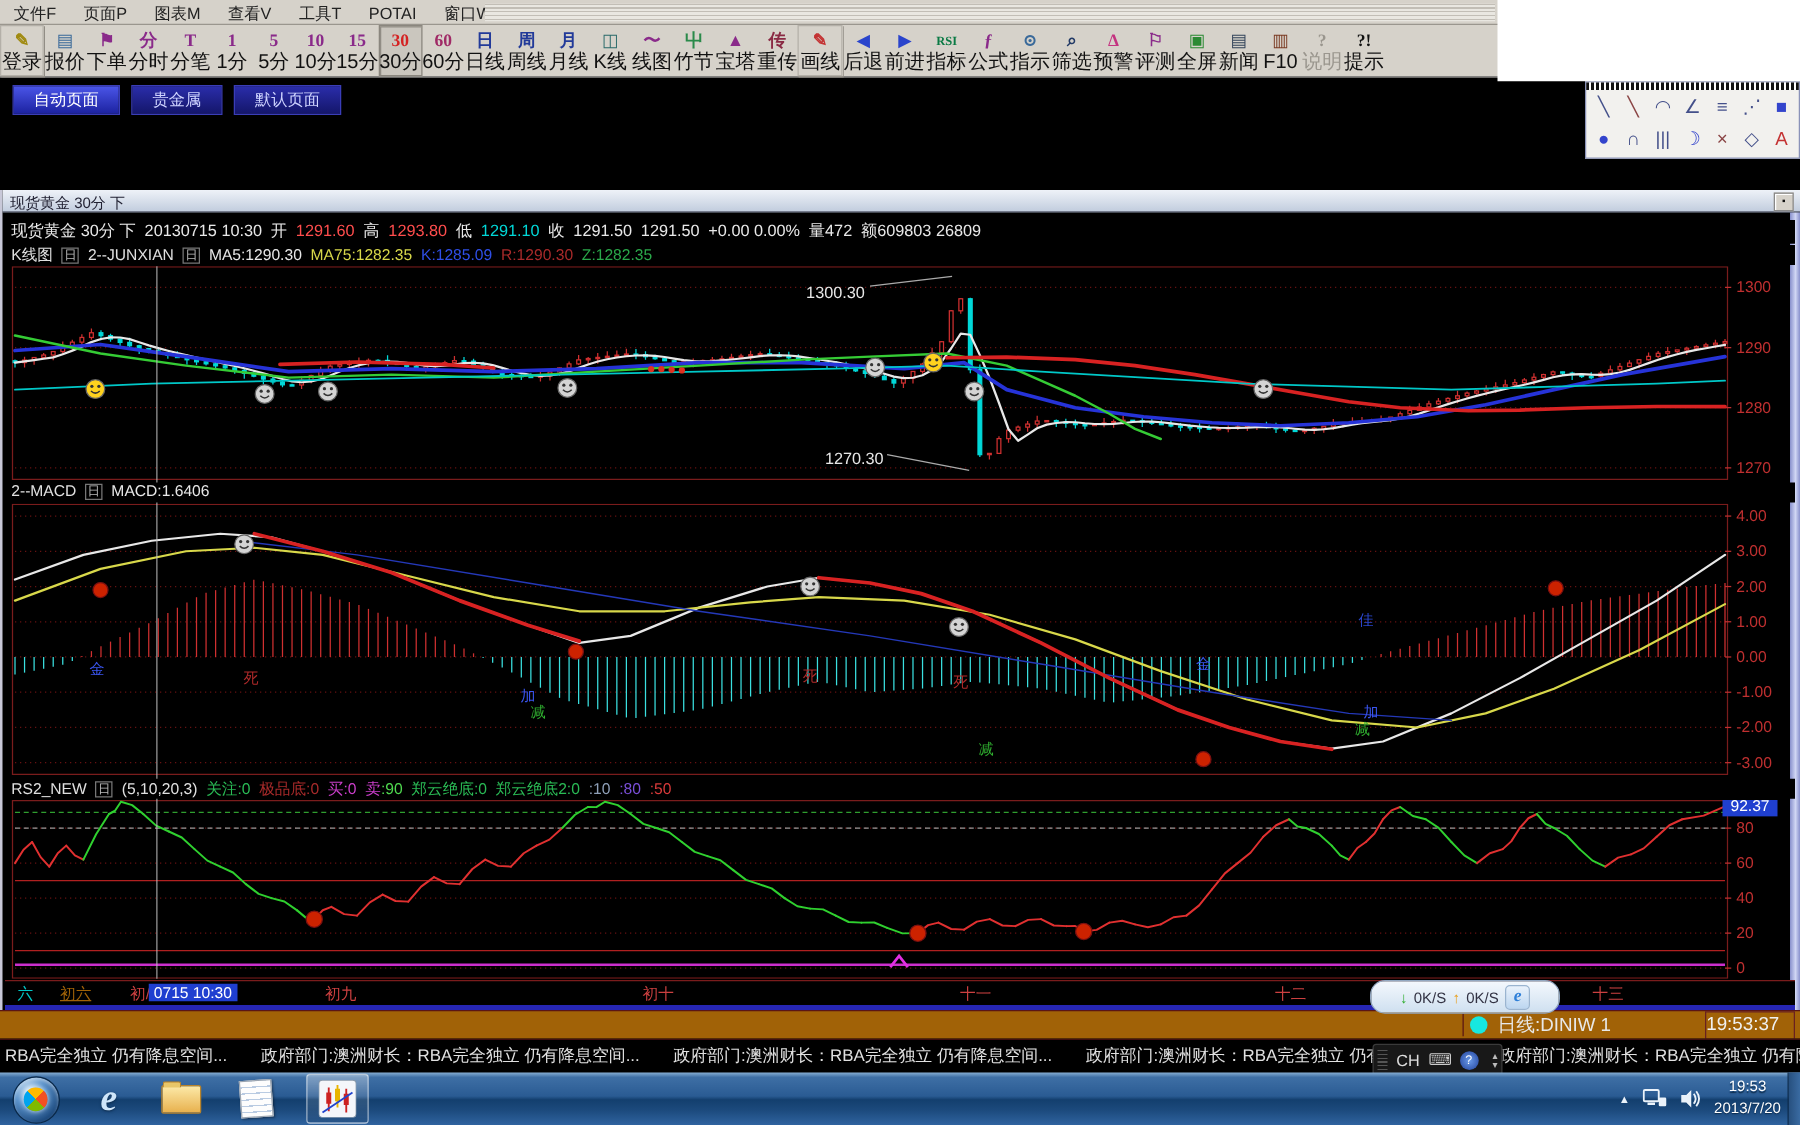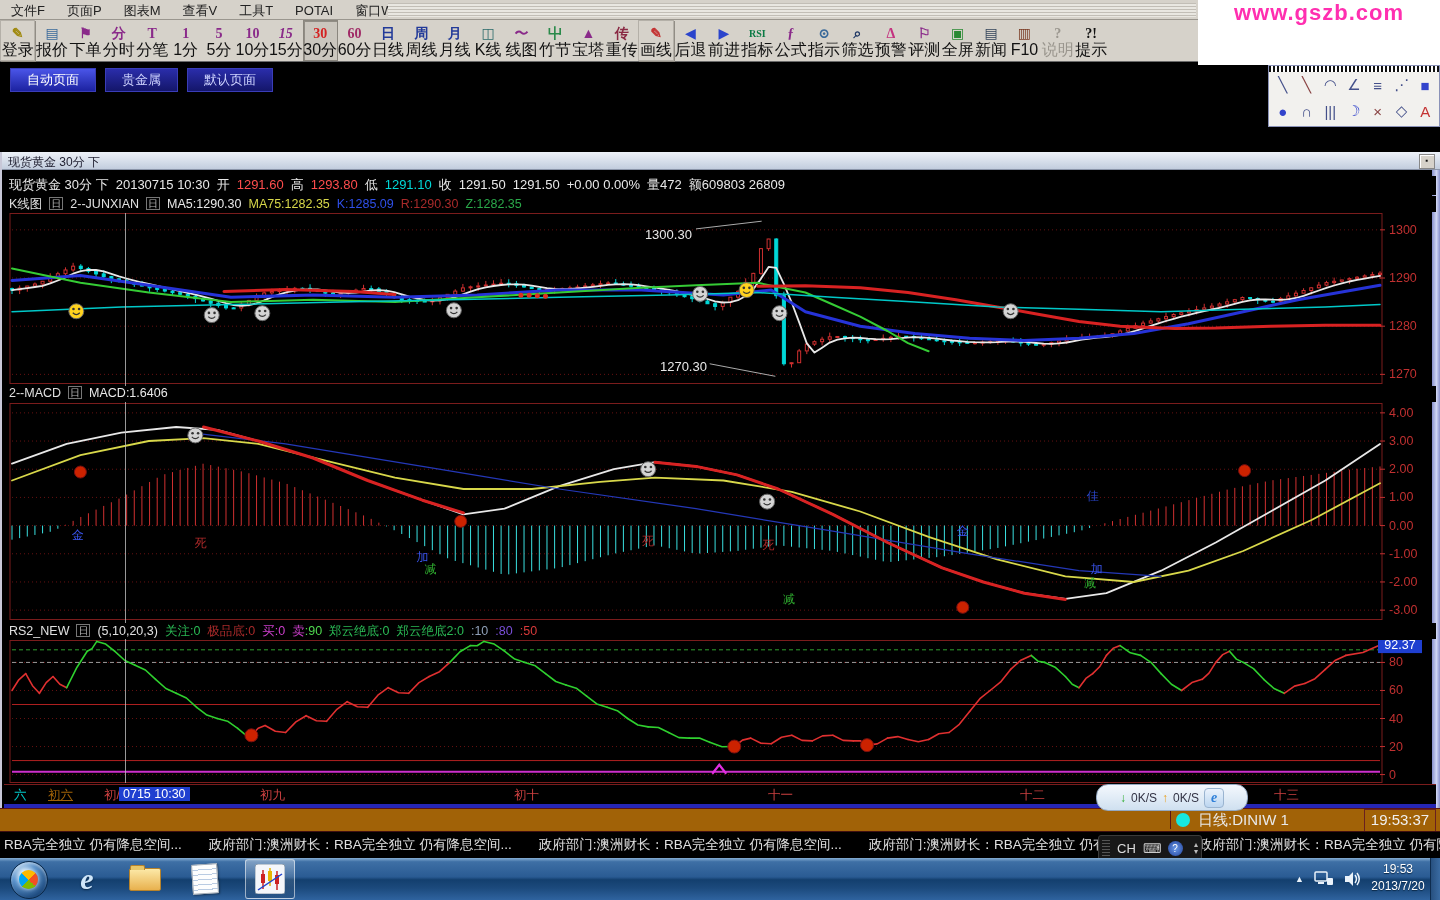--- a/index.html
+++ b/index.html
@@ -74,21 +74,21 @@
   .ie-mini{width:18px;height:18px;border-radius:4px;background:linear-gradient(#eaf2fc,#bcd6f0);
            border:1px solid #9ab4d0;color:#2e7fd8;font-family:"Liberation Serif","DejaVu Serif",serif;
            font-style:italic;font-weight:bold;font-size:14px;text-align:center;line-height:17px;}
   
   .statusrow{position:absolute;left:0;top:808px;width:1440px;height:23px;background:#a16207;
              border-top:1px solid #5a1515;box-sizing:border-box;}
   .st-sep{position:absolute;left:1170px;top:2px;bottom:2px;width:1px;background:#5a1515;}
   .st-dot{position:absolute;left:1176px;top:4px;width:14px;height:14px;border-radius:50%;background:#17e8e0;}
   .st-label{position:absolute;left:1198px;top:2px;font-size:15px;color:#e8e8e8;}
   .st-timebox{position:absolute;left:1364px;top:0;width:70px;height:21px;border:1px solid #6a2020;
-              font-size:15px;color:#f0f0f0;text-align:center;line-height:20px;}
+              font-size:15px;color:#f0f0f0;text-align:left;line-height:20px;}
   .tickerrow{position:absolute;left:0;top:831px;width:1440px;height:27px;background:#000;
              border-top:1px solid #401010;box-sizing:border-box;overflow:hidden;white-space:nowrap;
              font-size:13.5px;color:#e0e0e0;line-height:26px;padding-left:4px;}
   
   .langbar{position:absolute;left:1098px;top:835px;width:102px;height:24px;background:#181818;
            border:1px solid #3a3a3a;border-radius:3px;z-index:55;display:flex;align-items:center;
            color:#ddd;box-shadow:1px 1px 3px rgba(0,0,0,.6);}
   .lb-grip{width:8px;height:16px;margin:0 3px;
            background:repeating-linear-gradient(to bottom,#555 0 1px,#181818 1px 3px);}
   .lb-ch{font-size:13px;margin:0 4px;}
@@ -161,21 +161,21 @@
     </div>
     <div class="tb-btn">
       <div class="ticon" style="color: rgb(138, 42, 138);">5</div>
       <div class="tlabel">5分</div>
     </div>
     <div class="tb-btn">
       <div class="ticon" style="color: rgb(138, 42, 138);">10</div>
       <div class="tlabel">10分</div>
     </div>
     <div class="tb-btn">
-      <div class="ticon" style="color: rgb(138, 42, 138); font-style: italic;">15</div>
+      <div class="ticon" style="color: rgb(138, 42, 138);">15</div>
       <div class="tlabel">15分</div>
     </div>
     <div class="tb-btn active">
       <div class="ticon" style="color: rgb(212, 34, 34);">30</div>
       <div class="tlabel">30分</div>
     </div>
     <div class="tb-btn">
       <div class="ticon" style="color: rgb(160, 42, 102);">60</div>
       <div class="tlabel">60分</div>
     </div>
@@ -263,21 +263,20 @@
       <div class="ticon" style="color: rgb(154, 150, 142);">?</div>
       <div class="tlabel">说明</div>
     </div>
     <div class="tb-btn">
       <div class="ticon" style="color: rgb(17, 17, 17);">?!</div>
       <div class="tlabel">提示</div>
     </div>
   </div>
 
 <div class="watermark">
-  <div class="wm2">www.gszb.com</div>
 </div>
 
 <div class="blackstrip">
   <div class="tabs" id="tabs">
       <div class="tab active">自动页面</div>
       <div class="tab">贵金属</div>
       <div class="tab">默认页面</div>
     </div>
 </div>
 <div class="drawpanel">

